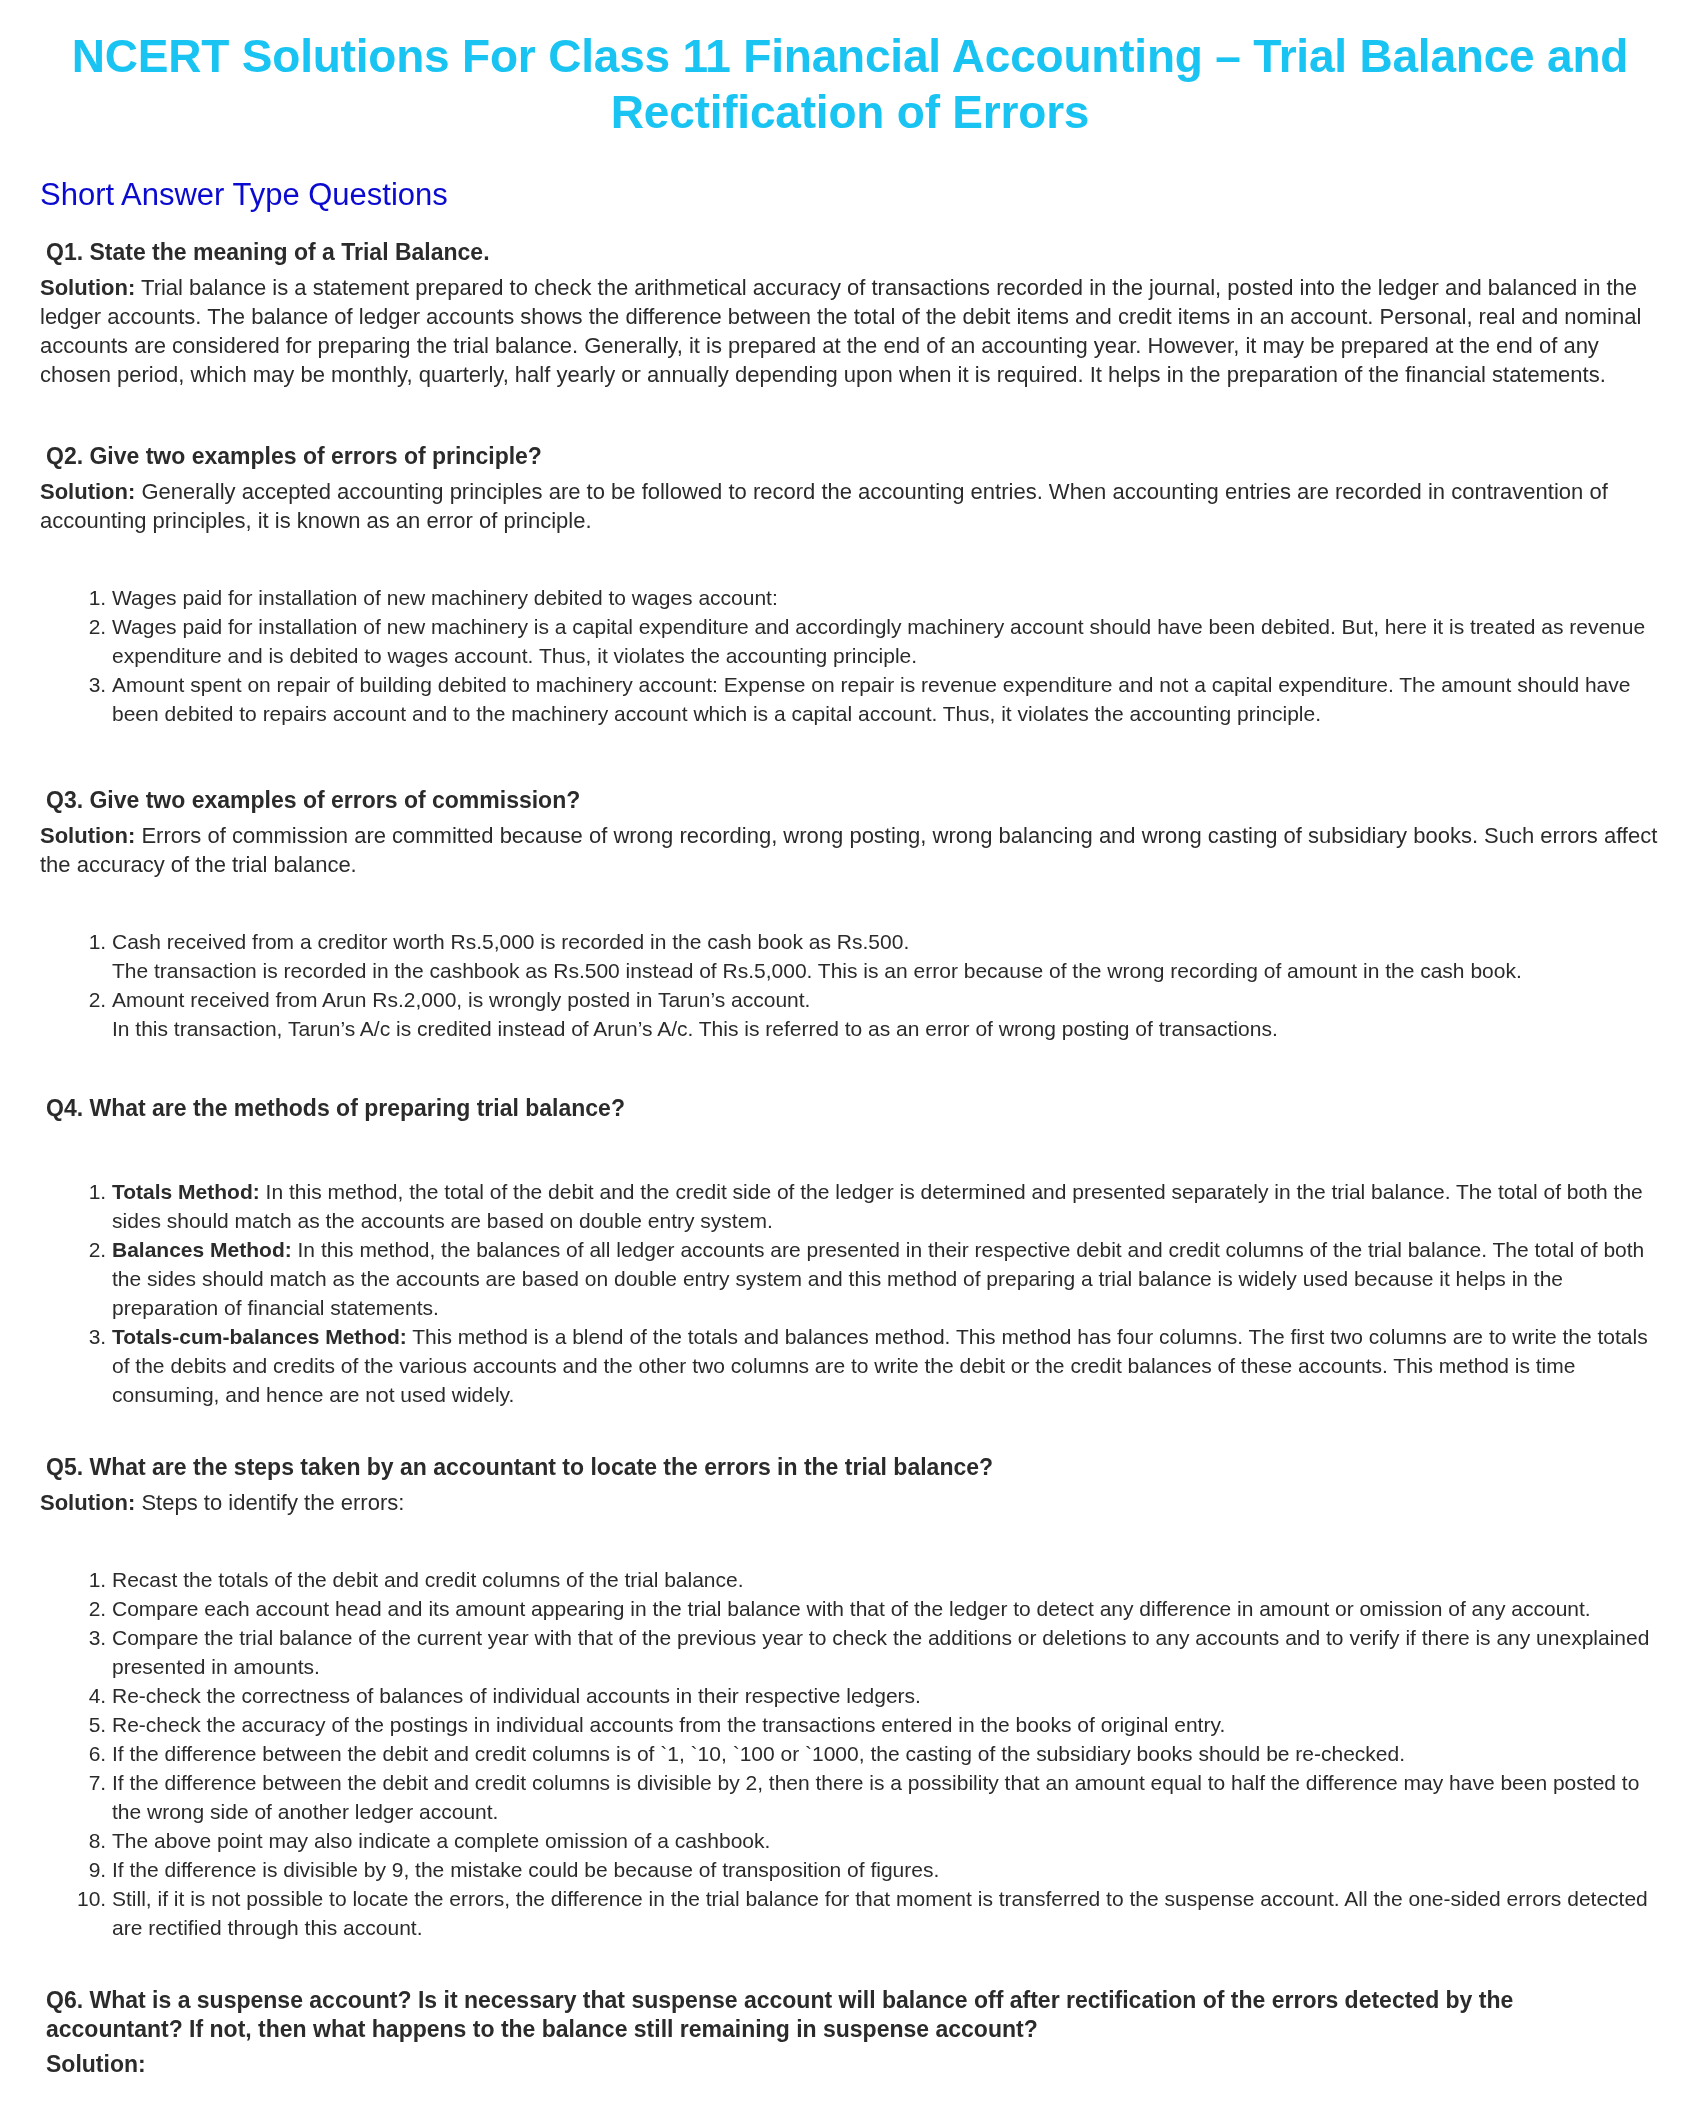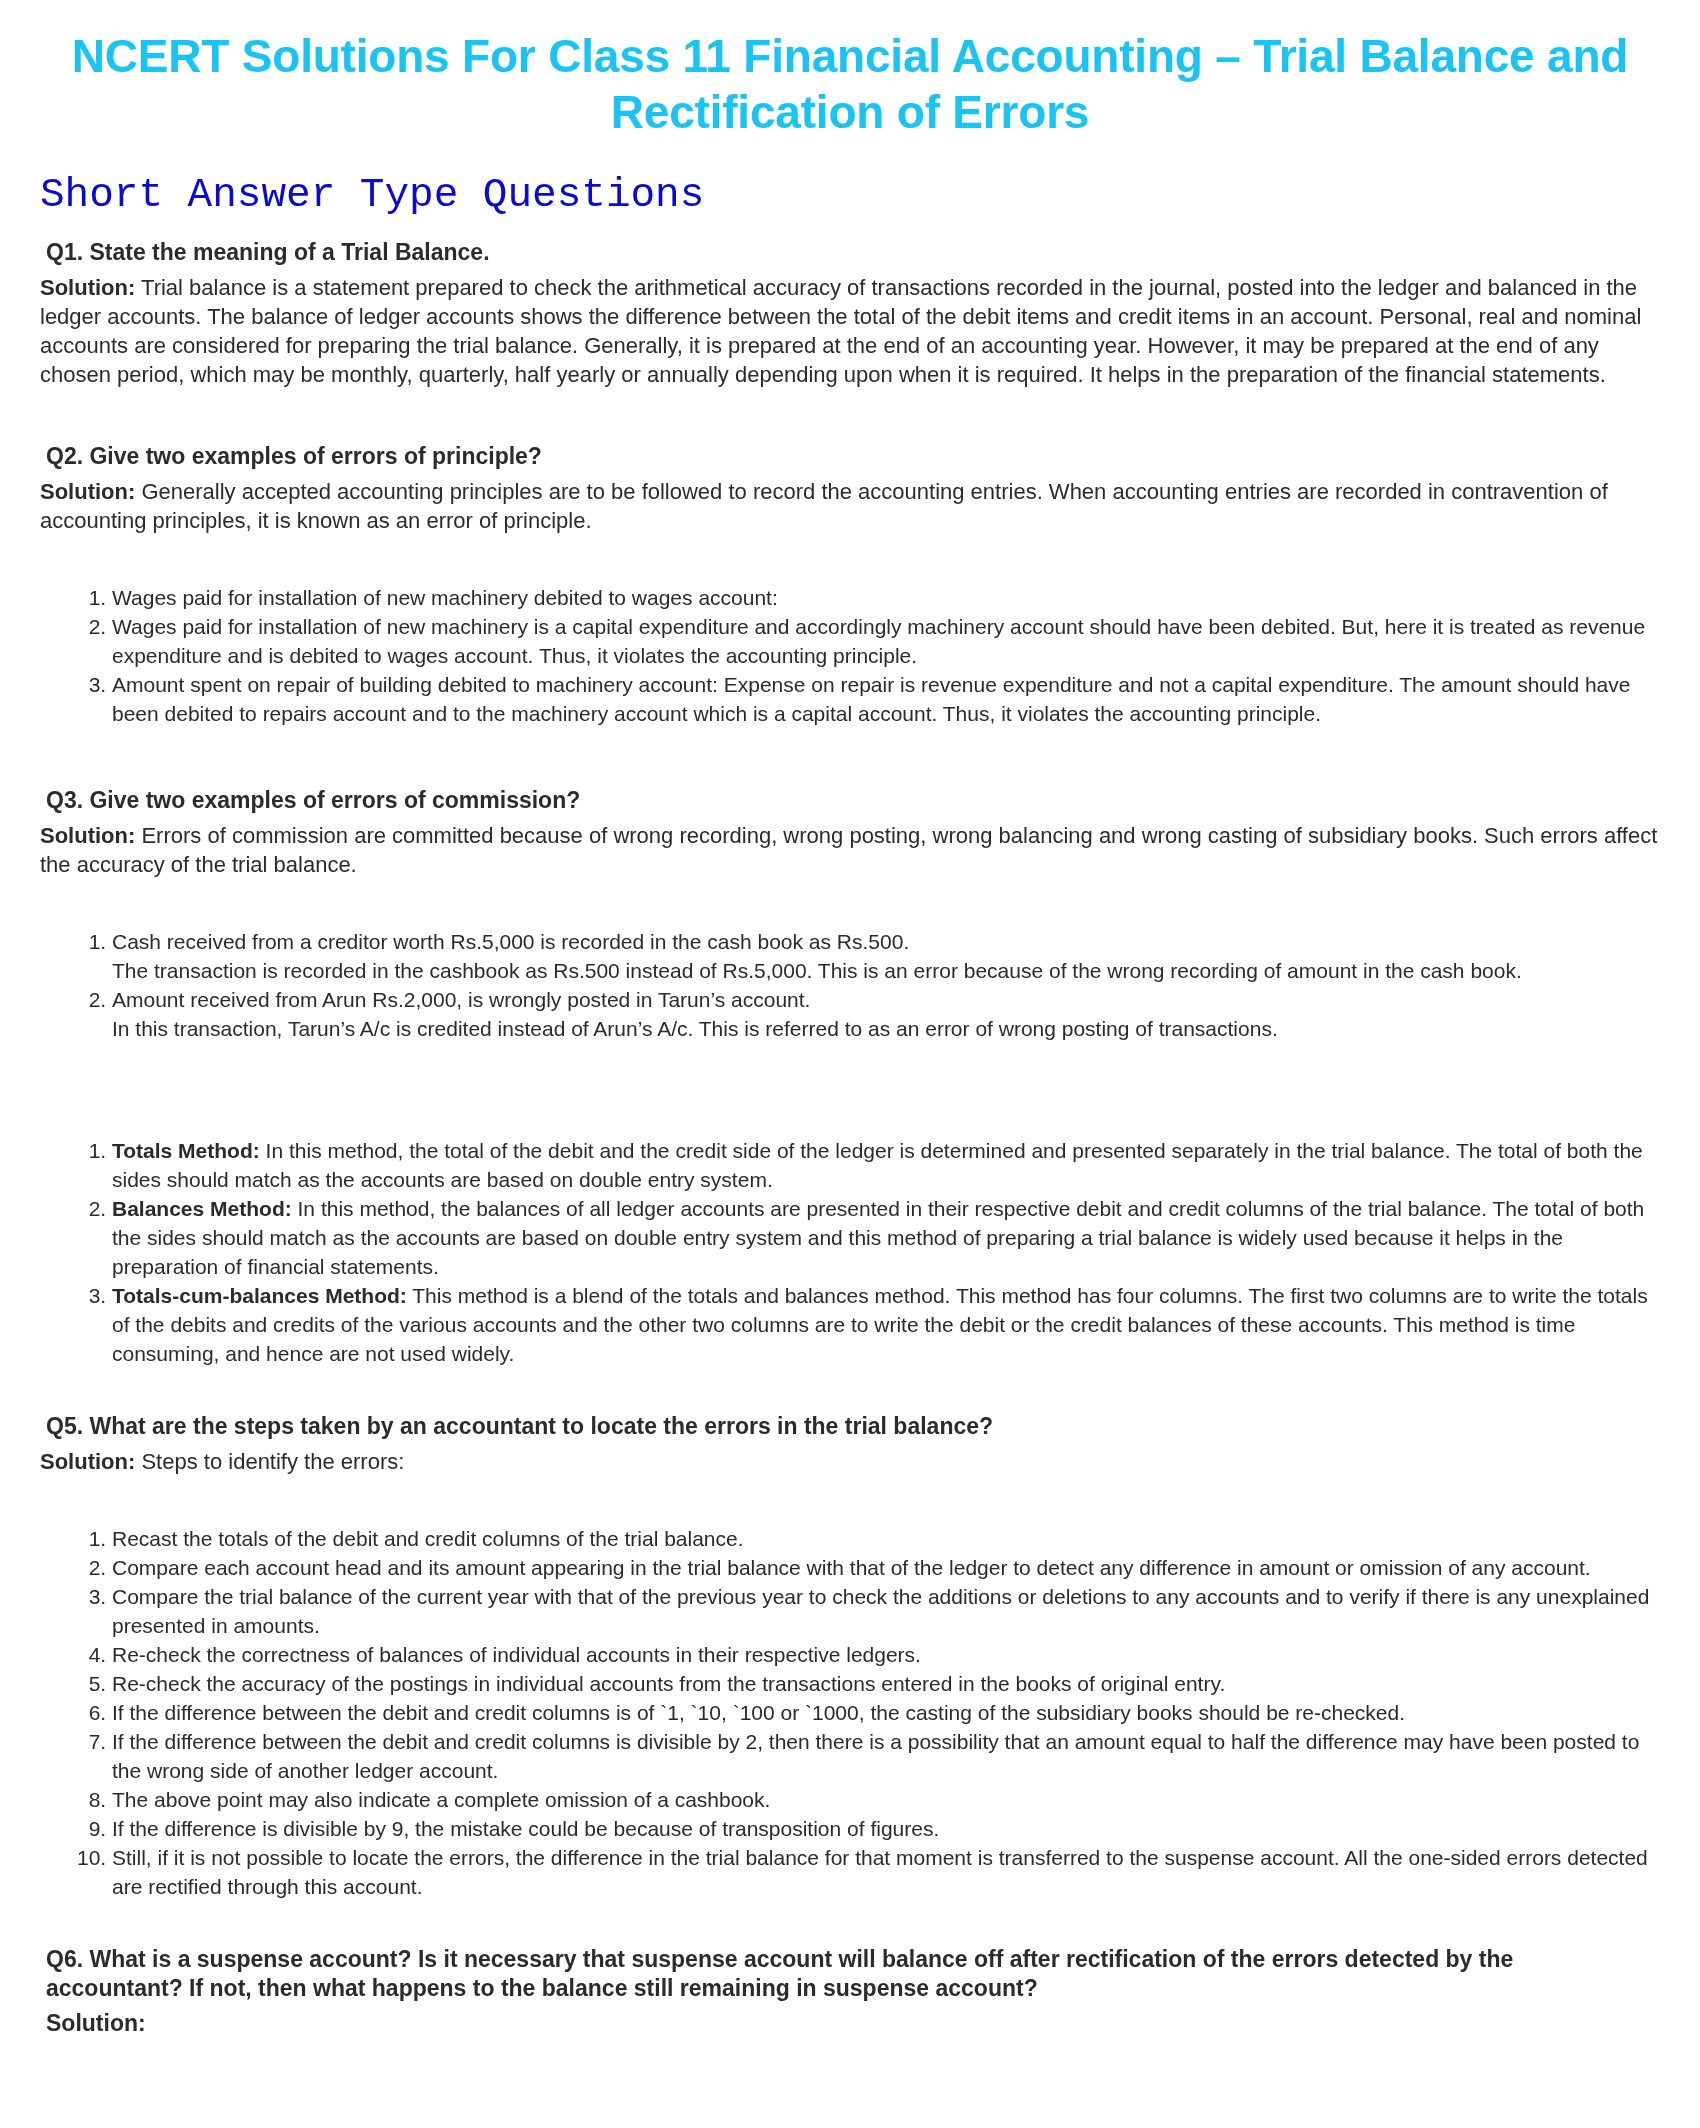--- a/index.html
+++ b/index.html
@@ -15,25 +15,24 @@
     color: #19c4f2;
     font-weight: bold;
     font-size: 46px;
     line-height: 56px;
     margin: 6px 0 0 0;
     letter-spacing: -0.2px;
     text-align: center;
   }
   .subtitle {
     color: #0a0ad0;
-    font-size: 41px;
+    font-size: 31px;
     line-height: 42px;
     margin: 34px 0 0 0;
     font-weight: normal;
-    font-family: Liberation Mono, monospace;
   }
   .q-block { margin-top: 0; }
   .q-title {
     font-weight: bold;
     font-size: 23px;
     line-height: 29px;
     color: #2b2b2b;
     margin: 6px;
   }
   .para {
@@ -93,20 +92,21 @@
       <li>
         <span>Amount received from Arun Rs.2,000, is wrongly posted in Tarun’s account.</span><br>
         <span>In this transaction, Tarun’s A/c is credited instead of Arun’s A/c. This is referred to as an error of wrong posting of transactions.</span>
       </li>
     </ol>
   </div>
 
   <div class="gap-q"></div>
 
   <div class="q-block" style="margin-top:-2px;">
+    <p class="q-title">Q4. What are the methods of preparing trial balance?</p>
     <div class="gap-s"></div>
     <ol>
       <li><b>Totals Method:</b><span> In this method, the total of the debit and the credit side of the ledger is determined and presented separately in the trial balance. The total of both the sides should match as the accounts are based on double entry system.</span></li>
       <li><b>Balances Method:</b><span> In this method, the balances of all ledger accounts are presented in their respective debit and credit columns of the trial balance. The total of both the sides should match as the accounts are based on double entry system and this method of preparing a trial balance is widely used because it helps in the preparation of financial statements.</span></li>
       <li><b>Totals-cum-balances Method:</b><span> This method is a blend of the totals and balances method. This method has four columns. The first two columns are to write the totals of the debits and credits of the various accounts and the other two columns are to write the debit or the credit balances of these accounts. This method is time consuming, and hence are not used widely.</span></li>
     </ol>
   </div>
 
   <div class="gap-q"></div>
 

